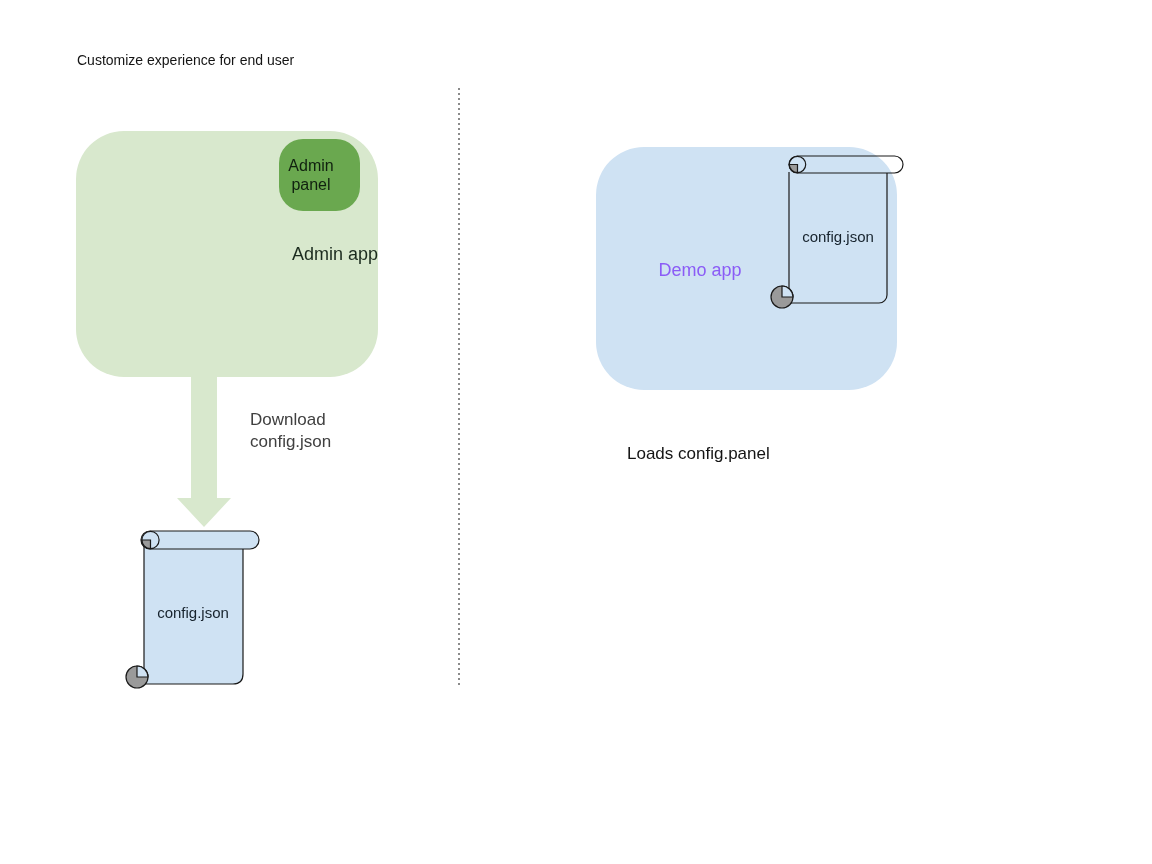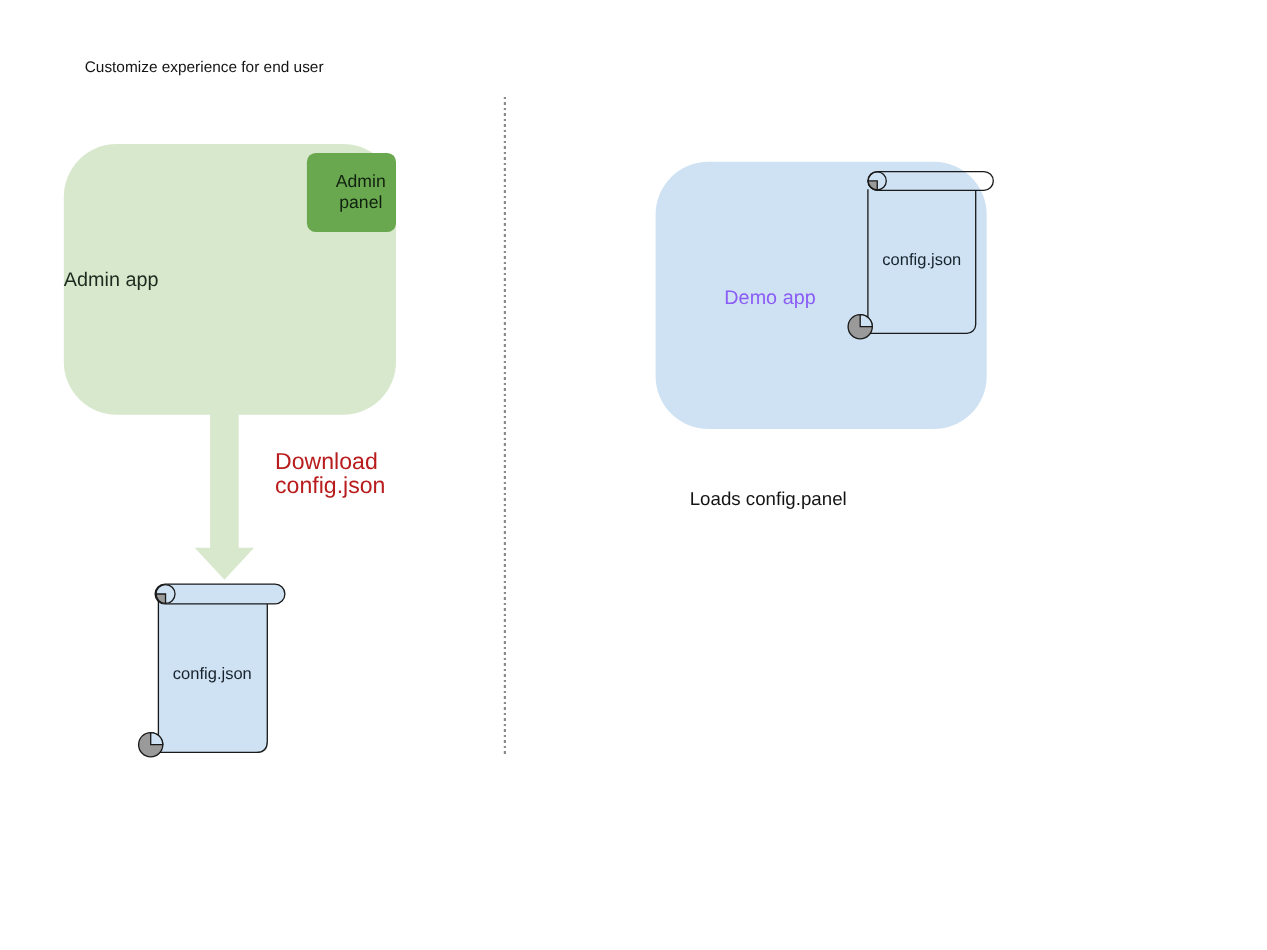--- a/index.html
+++ b/index.html
@@ -19,49 +19,49 @@
     white-space:nowrap;
   }
   .title-left{left:77px;top:50px;}
   .title-right{left:605px;top:50px;}
   .divider{
     left:458px;top:88px;
     width:2px;height:600px;
     background:repeating-linear-gradient(to bottom,#8a8a8a 0 2px,transparent 2px 5px);
   }
   .admin-box{
-    left:58px;top:131px;
+    left:76px;top:131px;
     width:302px;height:246px;
     background:#d8e8cd;
     border-radius:48px;
-    display:flex;align-items:center;justify-content:flex-start;
+    display:flex;align-items:center;justify-content:flex-end;
   }
   .app-label{
     font-size:18px;line-height:21px;
     color:#1b2b1e;
     text-align:center;
   }
   .admin-panel{
     left:279px;top:139px;
     width:81px;height:72px;
     background:#6aa84f;
-    border-radius:8px;
-    display:flex;align-items:center;justify-content:flex-end;
+    border-radius:24px;
+    display:flex;align-items:center;justify-content:flex-start;
   }
   .panel-label{
     font-size:16px;line-height:19px;
     color:#10210f;
     text-align:center;
     width:64px;
   }
   .arrow-svg{left:175px;top:374px;}
   .arrow-label{
     left:250px;top:409px;
-    font-size:21px;line-height:22px;
-    color:#b91c1c;
+    font-size:17px;line-height:22px;
+    color:#404040;
     white-space:pre-line;
   }
   .scroll-svg{pointer-events:none;}
   .scroll-left-svg{left:115px;top:524px;}
   .scroll-right-svg{left:765px;top:148px;}
   .demo-box{
     left:596px;top:147px;
     width:301px;height:243px;
     background:#cfe2f3;
     border-radius:48px;

